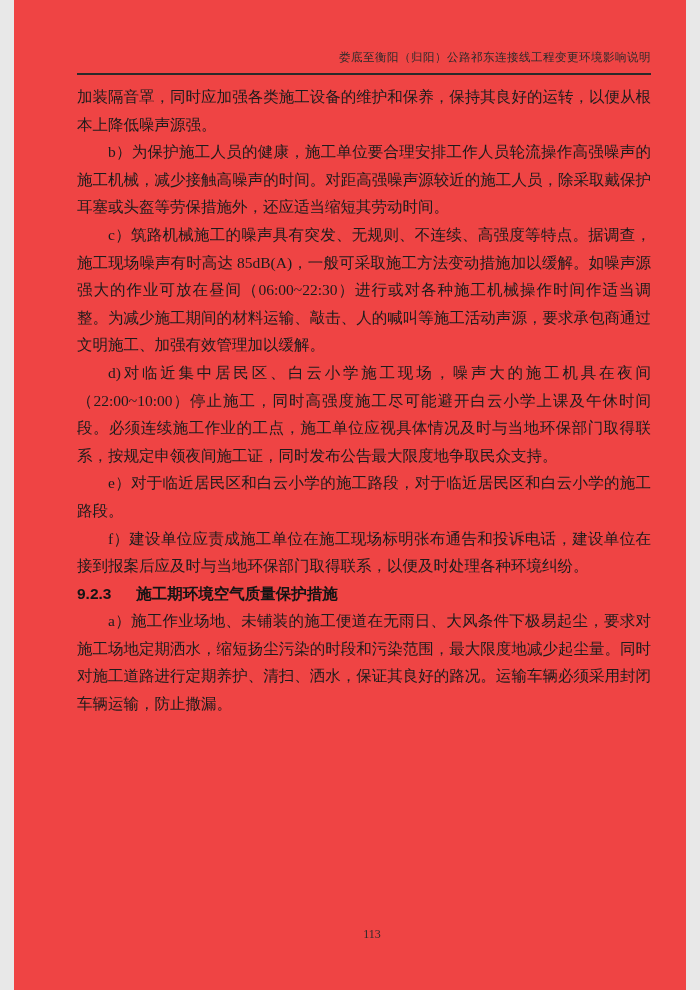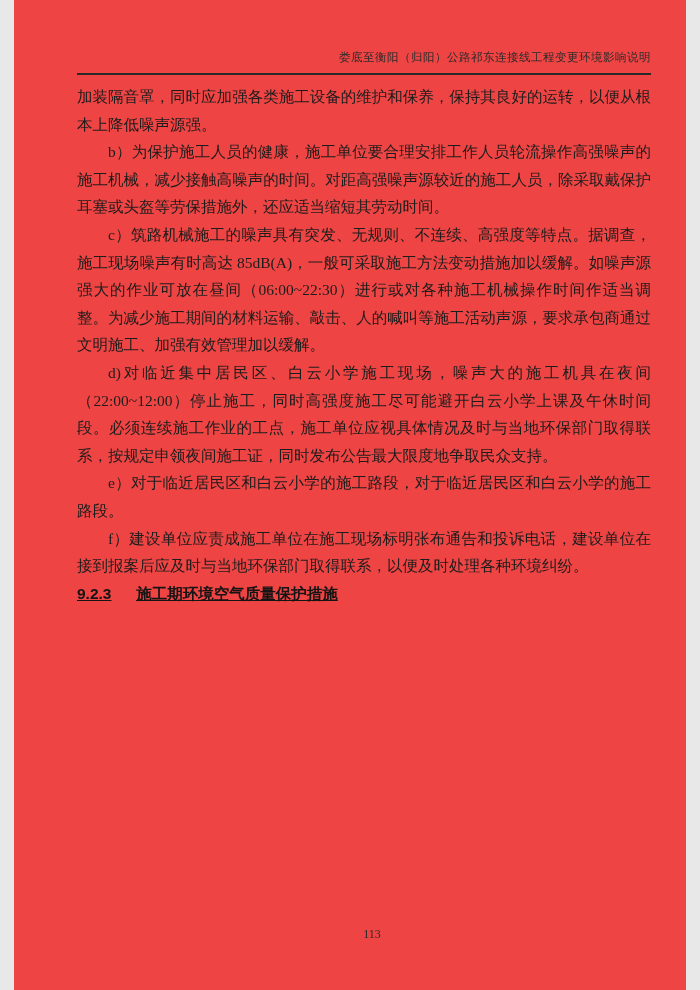--- a/index.html
+++ b/index.html
@@ -52,21 +52,20 @@
   .doc-body p.no-indent {
     text-indent: 0;
   }
   .section-heading {
     margin: 0;
     font-size: 15.5px;
     line-height: 27.6px;
     font-weight: bold;
     font-family: "Liberation Sans", "DejaVu Sans", sans-serif;
     color: #141414;
-    text-decoration: underline;
   }
   .section-heading .sec-num {
     margin-right: 1.6em;
   }
   .page-footer {
     position: absolute;
     bottom: 48px;
     left: 0;
     width: 700px;
     text-align: center;
@@ -85,30 +84,31 @@
   <div class="header-rule"></div>
 
   <div class="doc-body">
 
     <p class="no-indent">加装隔音罩，同时应加强各类施工设备的维护和保养，保持其良好的运转，以便从根本上降低噪声源强。</p>
 
     <p>b）为保护施工人员的健康，施工单位要合理安排工作人员轮流操作高强噪声的施工机械，减少接触高噪声的时间。对距高强噪声源较近的施工人员，除采取戴保护耳塞或头盔等劳保措施外，还应适当缩短其劳动时间。</p>
 
     <p>c）筑路机械施工的噪声具有突发、无规则、不连续、高强度等特点。据调查，施工现场噪声有时高达 85dB(A)，一般可采取施工方法变动措施加以缓解。如噪声源强大的作业可放在昼间（06:00~22:30）进行或对各种施工机械操作时间作适当调整。为减少施工期间的材料运输、敲击、人的喊叫等施工活动声源，要求承包商通过文明施工、加强有效管理加以缓解。</p>
 
-    <p>d)对临近集中居民区、白云小学施工现场，噪声大的施工机具在夜间（22:00~12:00）停止施工，同时高强度施工尽可能避开白云小学上课及午休时间段。必须连续施工作业的工点，施工单位应视具体情况及时与当地环保部门取得联系，按规定申领夜间施工证，同时发布公告最大限度地争取民众支持。</p>
+    <p>d)对临近集中居民区、白云小学施工现场，噪声大的施工机具在夜间（22:00~10:00）停止施工，同时高强度施工尽可能避开白云小学上课及午休时间段。必须连续施工作业的工点，施工单位应视具体情况及时与当地环保部门取得联系，按规定申领夜间施工证，同时发布公告最大限度地争取民众支持。</p>
 
     <p>e）对于临近居民区和白云小学的施工路段，对于临近居民区和白云小学的施工路段。</p>
 
     <p>f）建设单位应责成施工单位在施工现场标明张布通告和投诉电话，建设单位在接到报案后应及时与当地环保部门取得联系，以便及时处理各种环境纠纷。</p>
 
 
     <h3 class="section-heading">
       <span class="sec-num">9.2.3</span><span>施工期环境空气质量保护措施</span>
     </h3>
 
+    <p>a）施工作业场地、未铺装的施工便道在无雨日、大风条件下极易起尘，要求对施工场地定期洒水，缩短扬尘污染的时段和污染范围，最大限度地减少起尘量。同时对施工道路进行定期养护、清扫、洒水，保证其良好的路况。运输车辆必须采用封闭车辆运输，防止撒漏。</p>
 
 
   </div>
 
   <div class="page-footer">113</div>
 
 </div>
 
 </body></html>

